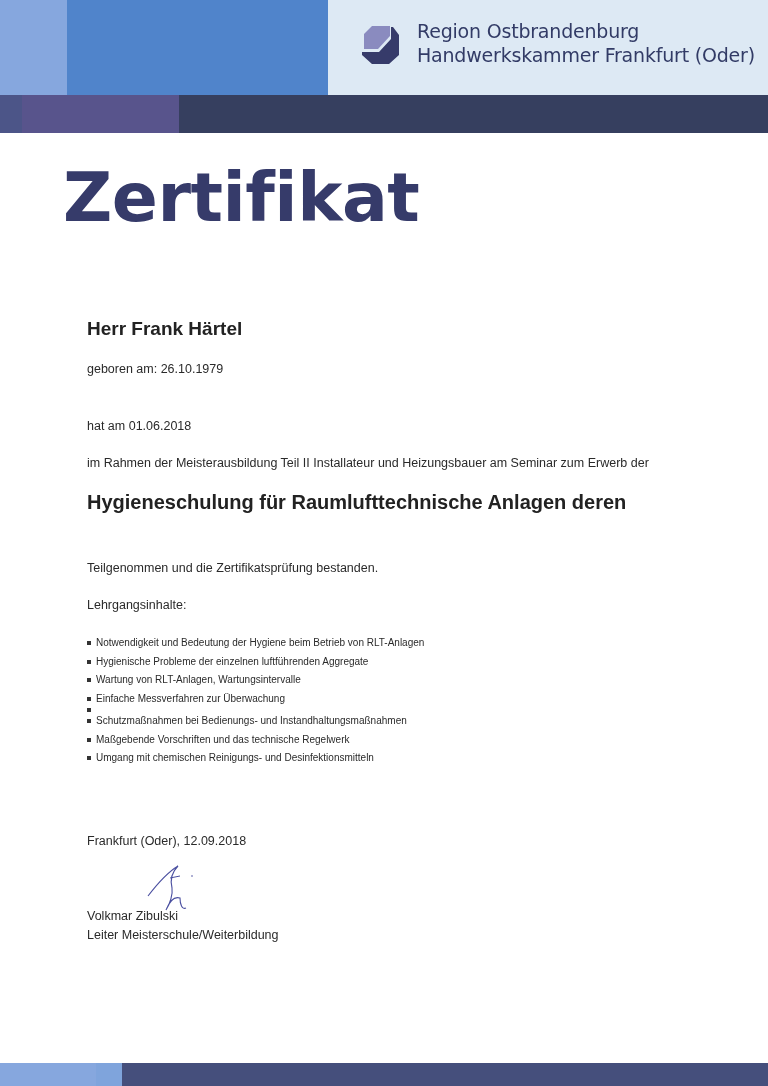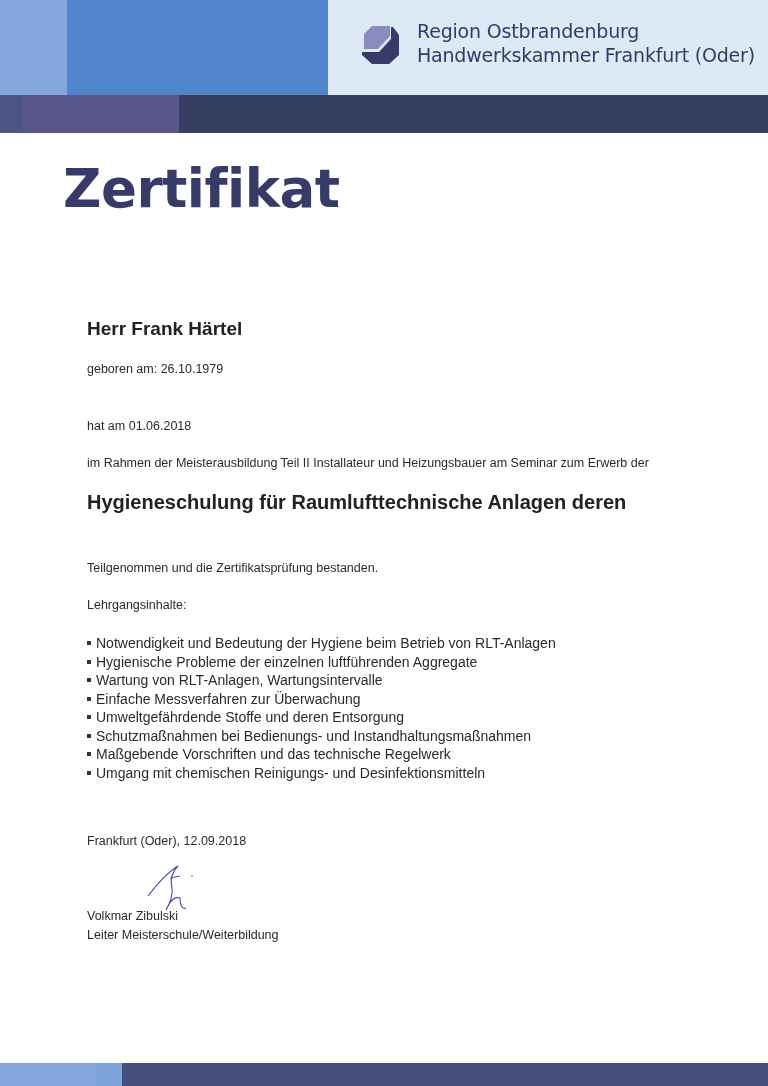--- a/index.html
+++ b/index.html
@@ -12,28 +12,28 @@
     .hdr-top .b2 { position: absolute; left: 67px; top: 0; width: 261px; height: 95px; background: #5084cb; }
     .hdr-top .b3 { position: absolute; left: 328px; top: 0; width: 440px; height: 95px; background: #dde9f4; }
     .hdr-bot { position: absolute; left: 0; top: 95px; width: 768px; height: 38px; }
     .hdr-bot .c1 { position: absolute; left: 0; top: 0; width: 22px; height: 38px; background: #4c5588; }
     .hdr-bot .c2 { position: absolute; left: 22px; top: 0; width: 157px; height: 38px; background: #58548c; }
     .hdr-bot .c3 { position: absolute; left: 179px; top: 0; width: 589px; height: 38px; background: #363f5f; }
 
     .logo { position: absolute; left: 360px; top: 25px; width: 40px; height: 40px; }
     .org { position: absolute; left: 417px; top: 19px; font-family: "DejaVu Sans", sans-serif; color: #323b66; font-size: 19px; line-height: 24px; letter-spacing: -0.2px; }
 
-    .title { position: absolute; left: 63px; top: 158px; font-family: "DejaVu Sans", sans-serif; font-weight: bold; font-size: 53px; color: #363b6a; letter-spacing: -0.5px; }
+    .title { position: absolute; left: 63px; top: 158px; font-family: "DejaVu Sans", sans-serif; font-weight: bold; font-size: 68px; color: #363b6a; letter-spacing: -0.5px; }
 
     .name { position: absolute; left: 87px; top: 318px; font-weight: bold; font-size: 19px; color: #222; }
     .txt { position: absolute; left: 87px; font-size: 12.5px; color: #2a2a2a; }
     .course { position: absolute; left: 87px; top: 490px; font-weight: bold; font-size: 20px; line-height: 25px; color: #222; }
 
     .items { position: absolute; left: 87px; top: 634px; list-style: none; }
-    .items li { font-size: 14px; line-height: 18.5px; color: #2a2a2a; display: flex; align-items: center; }
+    .items li { font-size: 10px; line-height: 18.5px; color: #2a2a2a; display: flex; align-items: center; }
     .items li .bul { display: inline-block; width: 4px; height: 4px; background: #333; margin-right: 5px; }
 
     .sig { position: absolute; left: 140px; top: 858px; width: 60px; height: 60px; }
 
     .ftr { position: absolute; left: 0; top: 1063px; width: 768px; height: 23px; }
     .ftr .f1 { position: absolute; left: 0; top: 0; width: 96px; height: 23px; background: #86a7de; }
     .ftr .f2 { position: absolute; left: 96px; top: 0; width: 26px; height: 23px; background: #7fa4dc; }
     .ftr .f3 { position: absolute; left: 122px; top: 0; width: 646px; height: 23px; background: #454f7c; }
   </style>
 </head>
@@ -85,21 +85,20 @@
   <li>
       <span class="bul"></span>
       <span>Wartung von RLT-Anlagen, Wartungsintervalle</span>
     </li>
   <li>
       <span class="bul"></span>
       <span>Einfache Messverfahren zur Überwachung</span>
     </li>
   <li>
       <span class="bul"></span>
-      <span>Umweltgefährdende Stoffe und deren Entsorgung</span>
     </li>
   <li>
       <span class="bul"></span>
       <span>Schutzmaßnahmen bei Bedienungs- und Instandhaltungsmaßnahmen</span>
     </li>
   <li>
       <span class="bul"></span>
       <span>Maßgebende Vorschriften und das technische Regelwerk</span>
     </li>
   <li>

